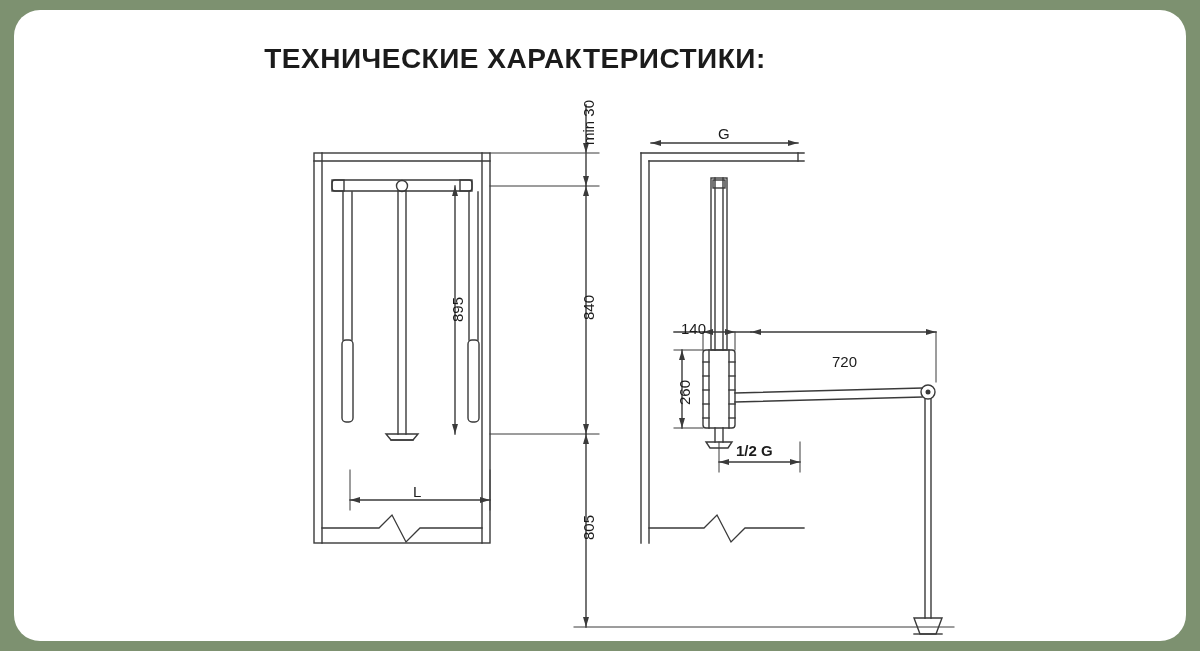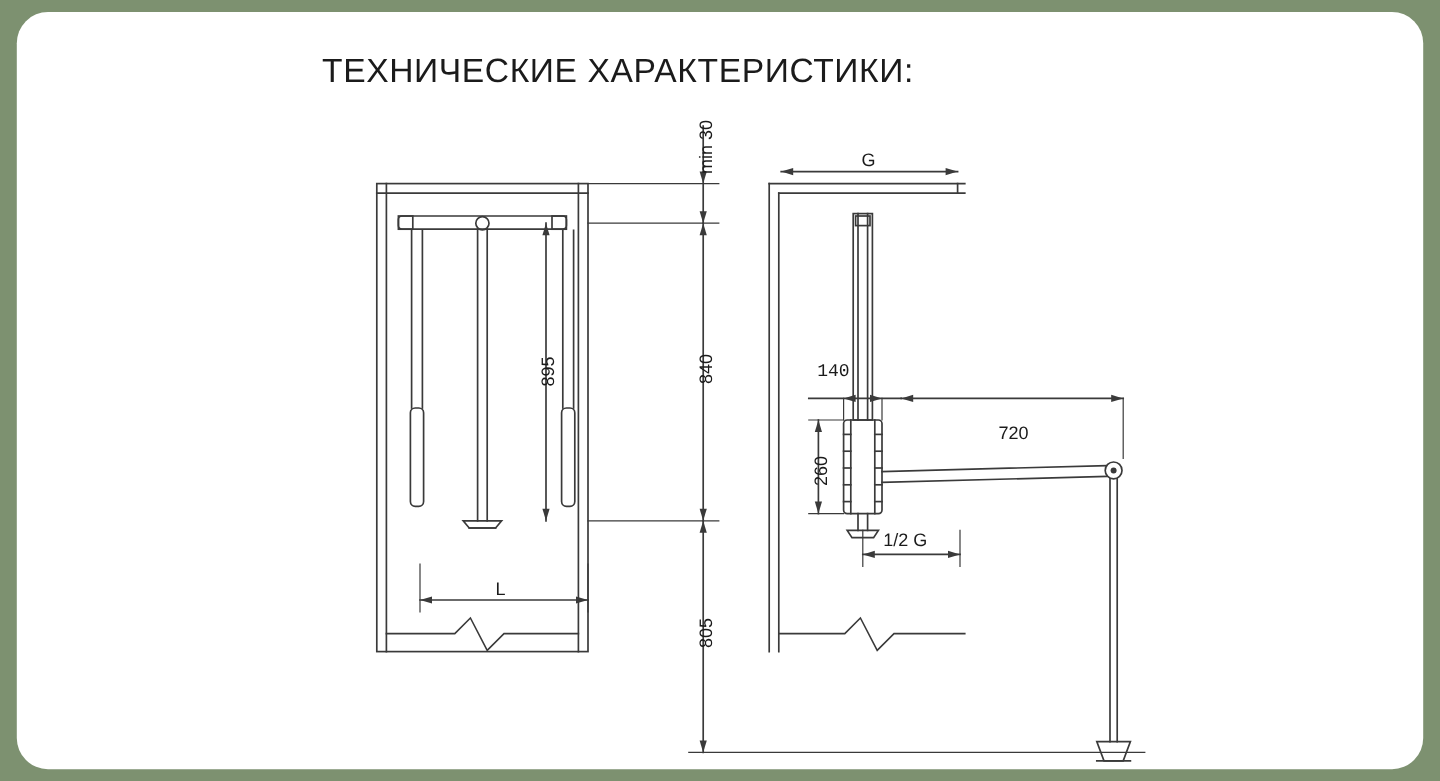--- a/index.html
+++ b/index.html
@@ -31,21 +31,21 @@
     box-sizing: border-box;
     overflow: hidden;
   }
   #title {
     position: absolute;
     left: 0;
     top: 33px;
     width: 1172px;
     text-align: center;
     font-size: 28px;
-    font-weight: normal;
+    font-weight: bold;
     letter-spacing: 0.5px;
     color: #1b1b1b;
     padding-right: 170px;
     box-sizing: border-box;
   }
   #drawing {
     position: absolute;
     left: 0;
     top: 0;
     width: 1172px;
@@ -247,19 +247,19 @@
     </svg>
 
     <div class="vlbl" style="left:566px; top:135px;">min 30</div>
     <div class="vlbl" style="left:566px; top:310px;">840</div>
     <div class="vlbl" style="left:566px; top:530px;">805</div>
 
     <div class="vlbl" style="left:435px; top:312px;">895</div>
     <div class="lbl" style="left:399px; top:473px;">L</div>
 
     <div class="lbl" style="left:704px; top:115px;">G</div>
-    <div class="lbl" style="left:667px; top:291px;font-family:Liberation Mono, monospace;">140</div>
+    <div class="lbl" style="left:667px; top:310px;">140</div>
     <div class="lbl" style="left:818px; top:305px;margin-top:38px;">720</div>
     <div class="vlbl" style="left:662px; top:395px;">260</div>
-    <div class="lbl" style="left:722px; top:432px;">1/2 G</div>
+    <div class="lbl" style="left:722px; top:432px;font-weight:bold;">1/2 G</div>
 
   </div>
 </div>
 
 </body></html>

